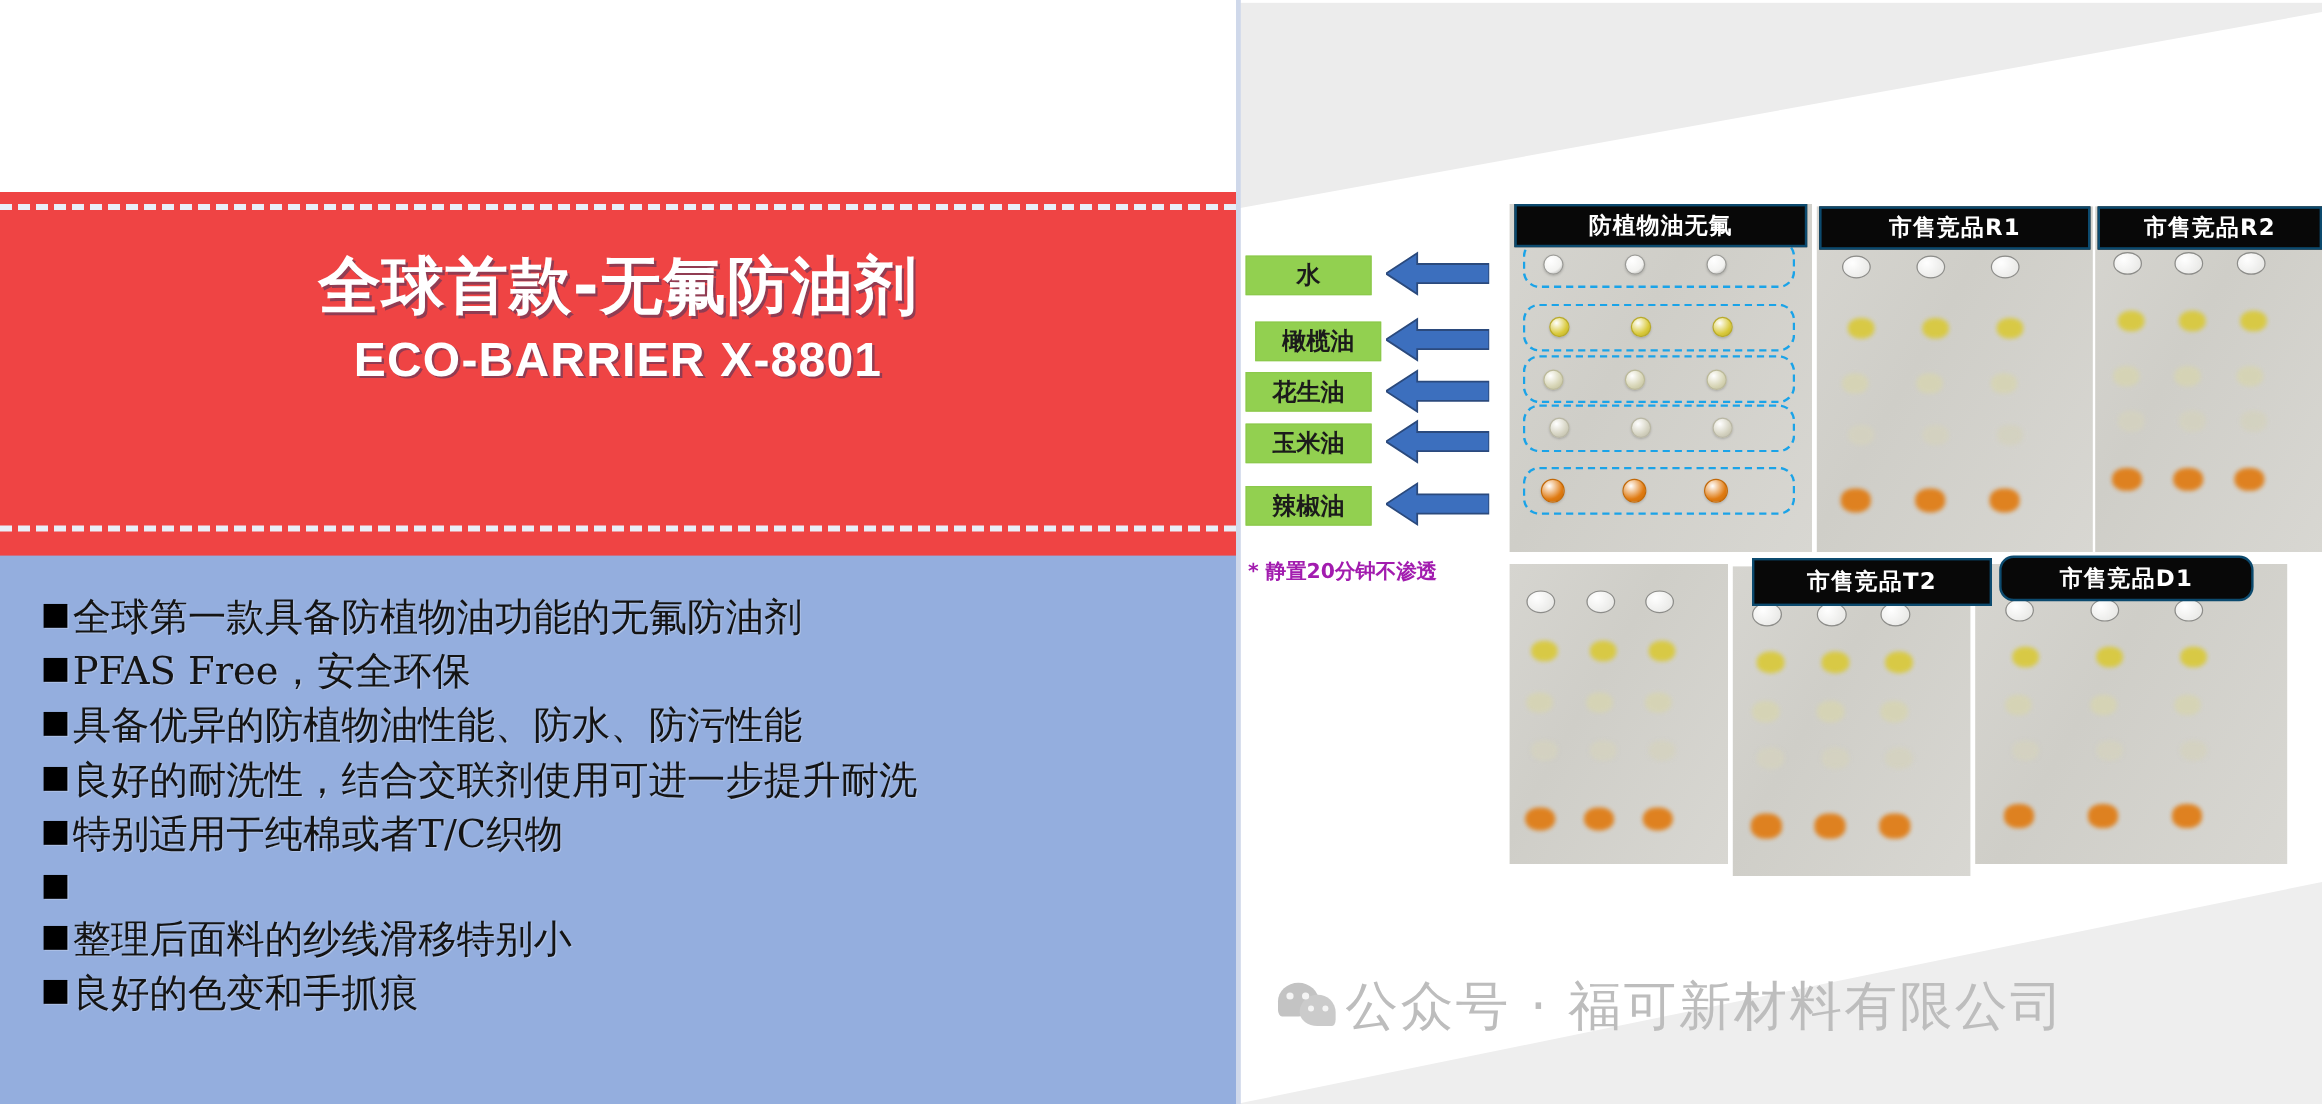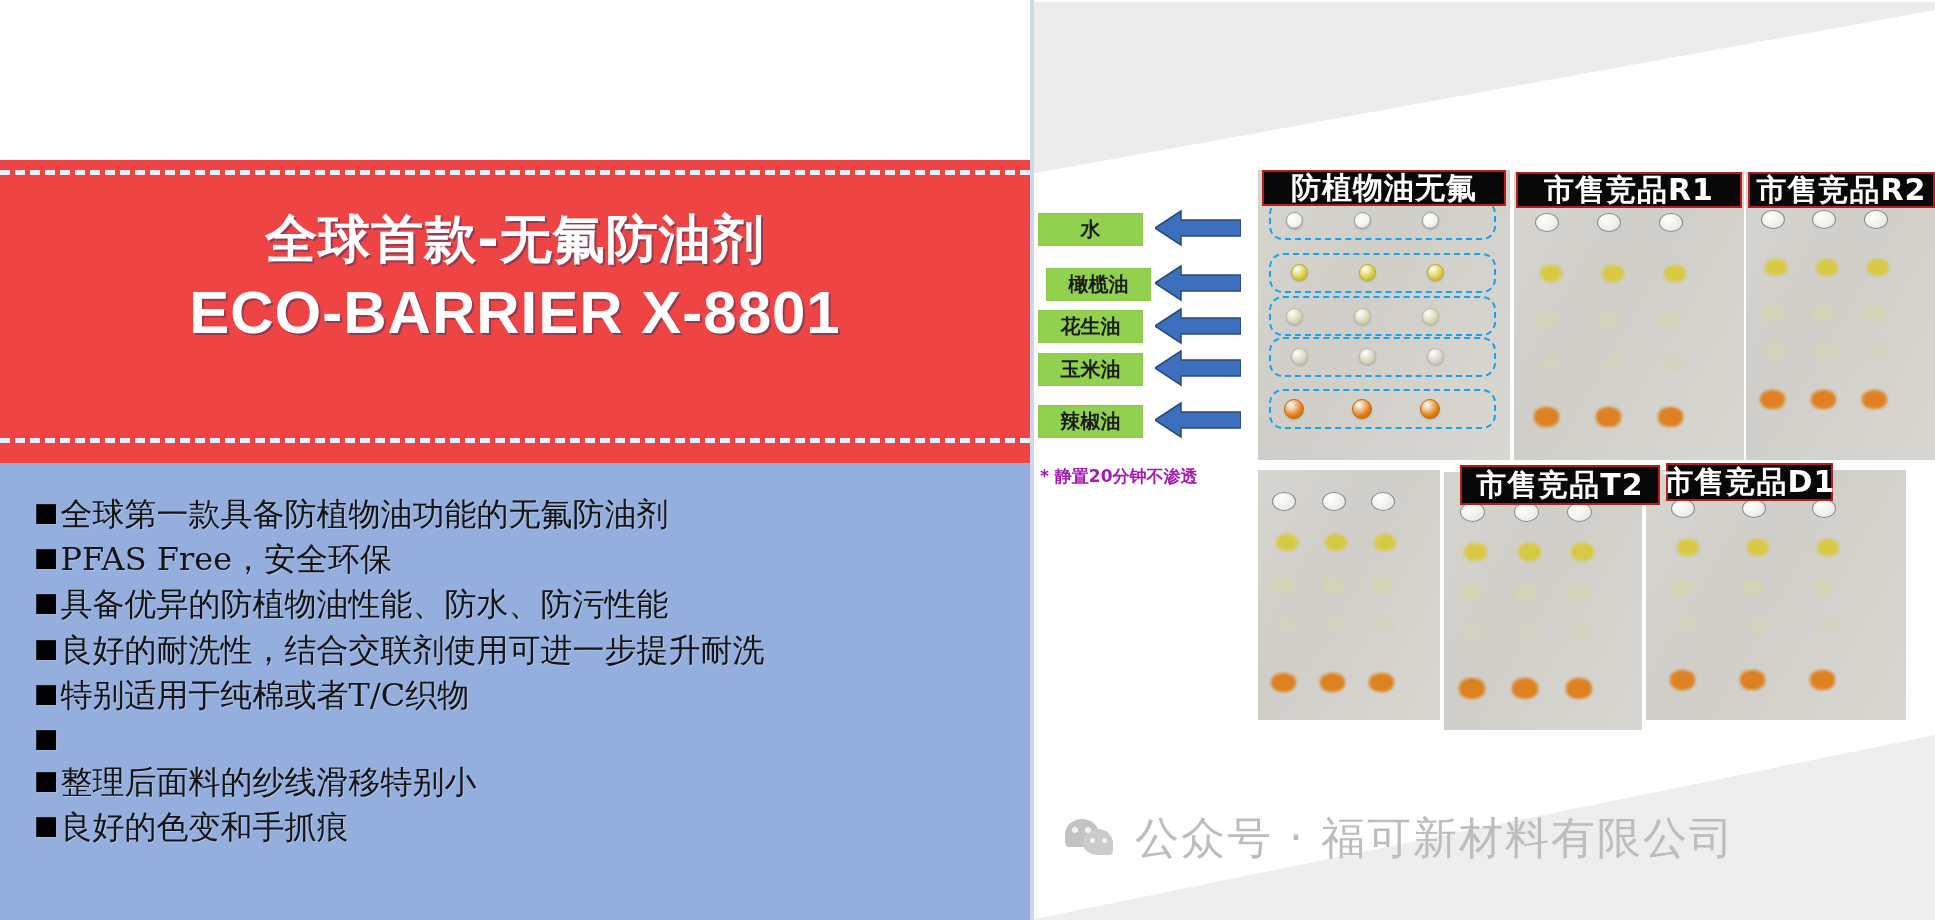--- a/index.html
+++ b/index.html
@@ -65,21 +65,21 @@
     text-align:center;color:#ffffff;
   }
   #banner-cn{
     font-family:"DejaVu Sans","Liberation Sans",sans-serif;
     font-weight:bold;font-size:52px;letter-spacing:1px;
     line-height:1.22;
     text-shadow:2px 2px 0 rgba(30,50,100,.45);
   }
   #banner-en{
     font-family:"Liberation Sans",sans-serif;
-    font-weight:bold;font-size:60px;letter-spacing:1px;
+    font-weight:bold;font-size:40px;letter-spacing:1px;
     line-height:1.25;margin-top:4px;
     text-shadow:2px 2px 0 rgba(30,50,100,.45);
   }
 
   
   #bullets-panel{
     position:absolute;left:0;top:463px;width:1030px;height:457px;
     background:#94aede;
     padding:30px 0 0 0;
     box-sizing:border-box;
@@ -149,41 +149,41 @@
     position:absolute;
     background:#d3d2cd;
     overflow:hidden;
   }
   .panel-header{
     position:absolute;
     background:#080808;
     color:#ffffff;
     display:flex;align-items:center;justify-content:center;
     font-family:"DejaVu Sans","Liberation Sans",sans-serif;
-    font-size:30px;font-weight:bold;
+    font-size:19px;font-weight:bold;
     letter-spacing:1px;
-    border:2px solid #b91c1c;
+    border:2px solid #0c4a6e;
     box-sizing:border-box;
     z-index:5;
     white-space:nowrap;
   }
   .spot{
     position:absolute;border-radius:50%;
   }
   .hl-box{
     position:absolute;
     border:2.5px dashed #1aa3e8;
     border-radius:14px;
     box-sizing:border-box;
   }
 
   
   #watermark{
     position:absolute;left:35px;bottom:52px;
-    display:flex;align-items:center;gap:14px;
+    display:flex;align-items:center;
     color:#bfbfbf;
   }
   #wm-text{
     font-family:"DejaVu Sans","Liberation Sans",sans-serif;
     font-size:44px;letter-spacing:2px;color:#bdbdbd;
     white-space:nowrap;
   }
   #wm-icon{width:56px;height:44px;position:relative;}
   #wm-icon .b1{
     position:absolute;left:0;top:2px;width:34px;height:28px;
@@ -395,21 +395,21 @@
         <div class="spot" style="left: 25.4px; top: 109px; width: 22px; height: 17.16px; background: rgb(214, 212, 180); border-radius: 45%; filter: blur(1.6px); opacity: 0.92;"></div>
         <div class="spot" style="left: 95.6px; top: 109px; width: 22px; height: 17.16px; background: rgb(214, 212, 180); border-radius: 45%; filter: blur(1.6px); opacity: 0.92;"></div>
         <div class="spot" style="left: 165.8px; top: 109px; width: 22px; height: 17.16px; background: rgb(214, 212, 180); border-radius: 45%; filter: blur(1.6px); opacity: 0.92;"></div>
         <div class="spot" style="left: 30.6px; top: 146.5px; width: 22px; height: 17.16px; background: rgb(212, 210, 192); border-radius: 45%; filter: blur(1.6px); opacity: 0.92;"></div>
         <div class="spot" style="left: 100.8px; top: 146.5px; width: 22px; height: 17.16px; background: rgb(212, 210, 192); border-radius: 45%; filter: blur(1.6px); opacity: 0.92;"></div>
         <div class="spot" style="left: 171px; top: 146.5px; width: 22px; height: 17.16px; background: rgb(212, 210, 192); border-radius: 45%; filter: blur(1.6px); opacity: 0.92;"></div>
         <div class="spot" style="left: 23.9px; top: 200px; width: 25px; height: 19.5px; background: rgb(224, 123, 18); border-radius: 45%; filter: blur(1.6px); opacity: 0.92;"></div>
         <div class="spot" style="left: 94.1px; top: 200px; width: 25px; height: 19.5px; background: rgb(224, 123, 18); border-radius: 45%; filter: blur(1.6px); opacity: 0.92;"></div>
         <div class="spot" style="left: 164.3px; top: 200px; width: 25px; height: 19.5px; background: rgb(224, 123, 18); border-radius: 45%; filter: blur(1.6px); opacity: 0.92;"></div>
       </div>
-    <div class="panel-header" style="left:636px;top:463px;width:167px;height:38px;">市售竞品D1</div>
+    <div class="panel-header" style="left:636px;top:463px;width:212px;height:38px;border-radius:12px;">市售竞品D1</div>
 
     <div id="watermark">
       <div id="wm-icon">
         <div class="b1"></div>
           <div class="b2"></div>
         <i style="left:7px;top:10px;width:6px;height:6px;"></i>
         <i style="left:20px;top:10px;width:6px;height:6px;"></i>
         <i style="left:25px;top:21px;width:5px;height:5px;"></i>
         <i style="left:37px;top:21px;width:5px;height:5px;"></i>
       </div>

